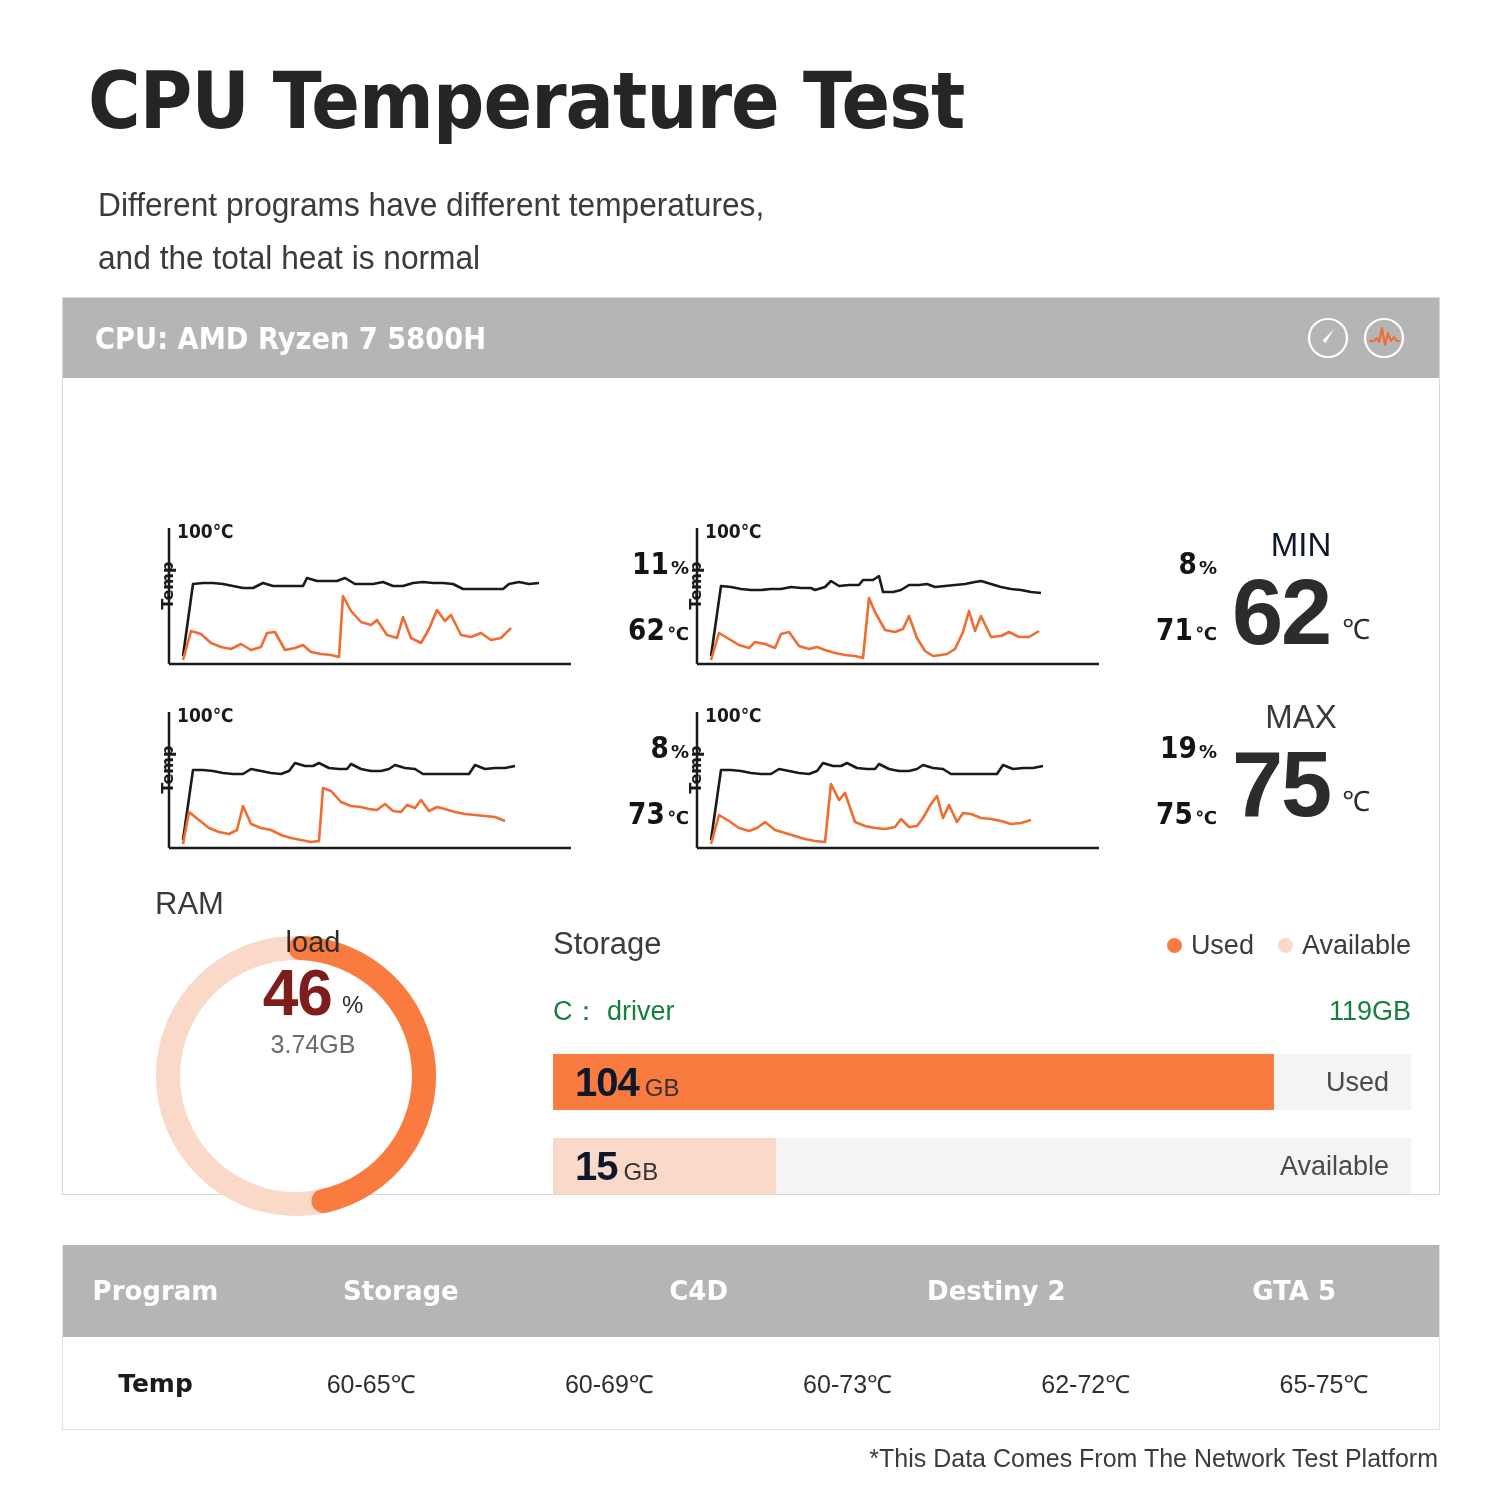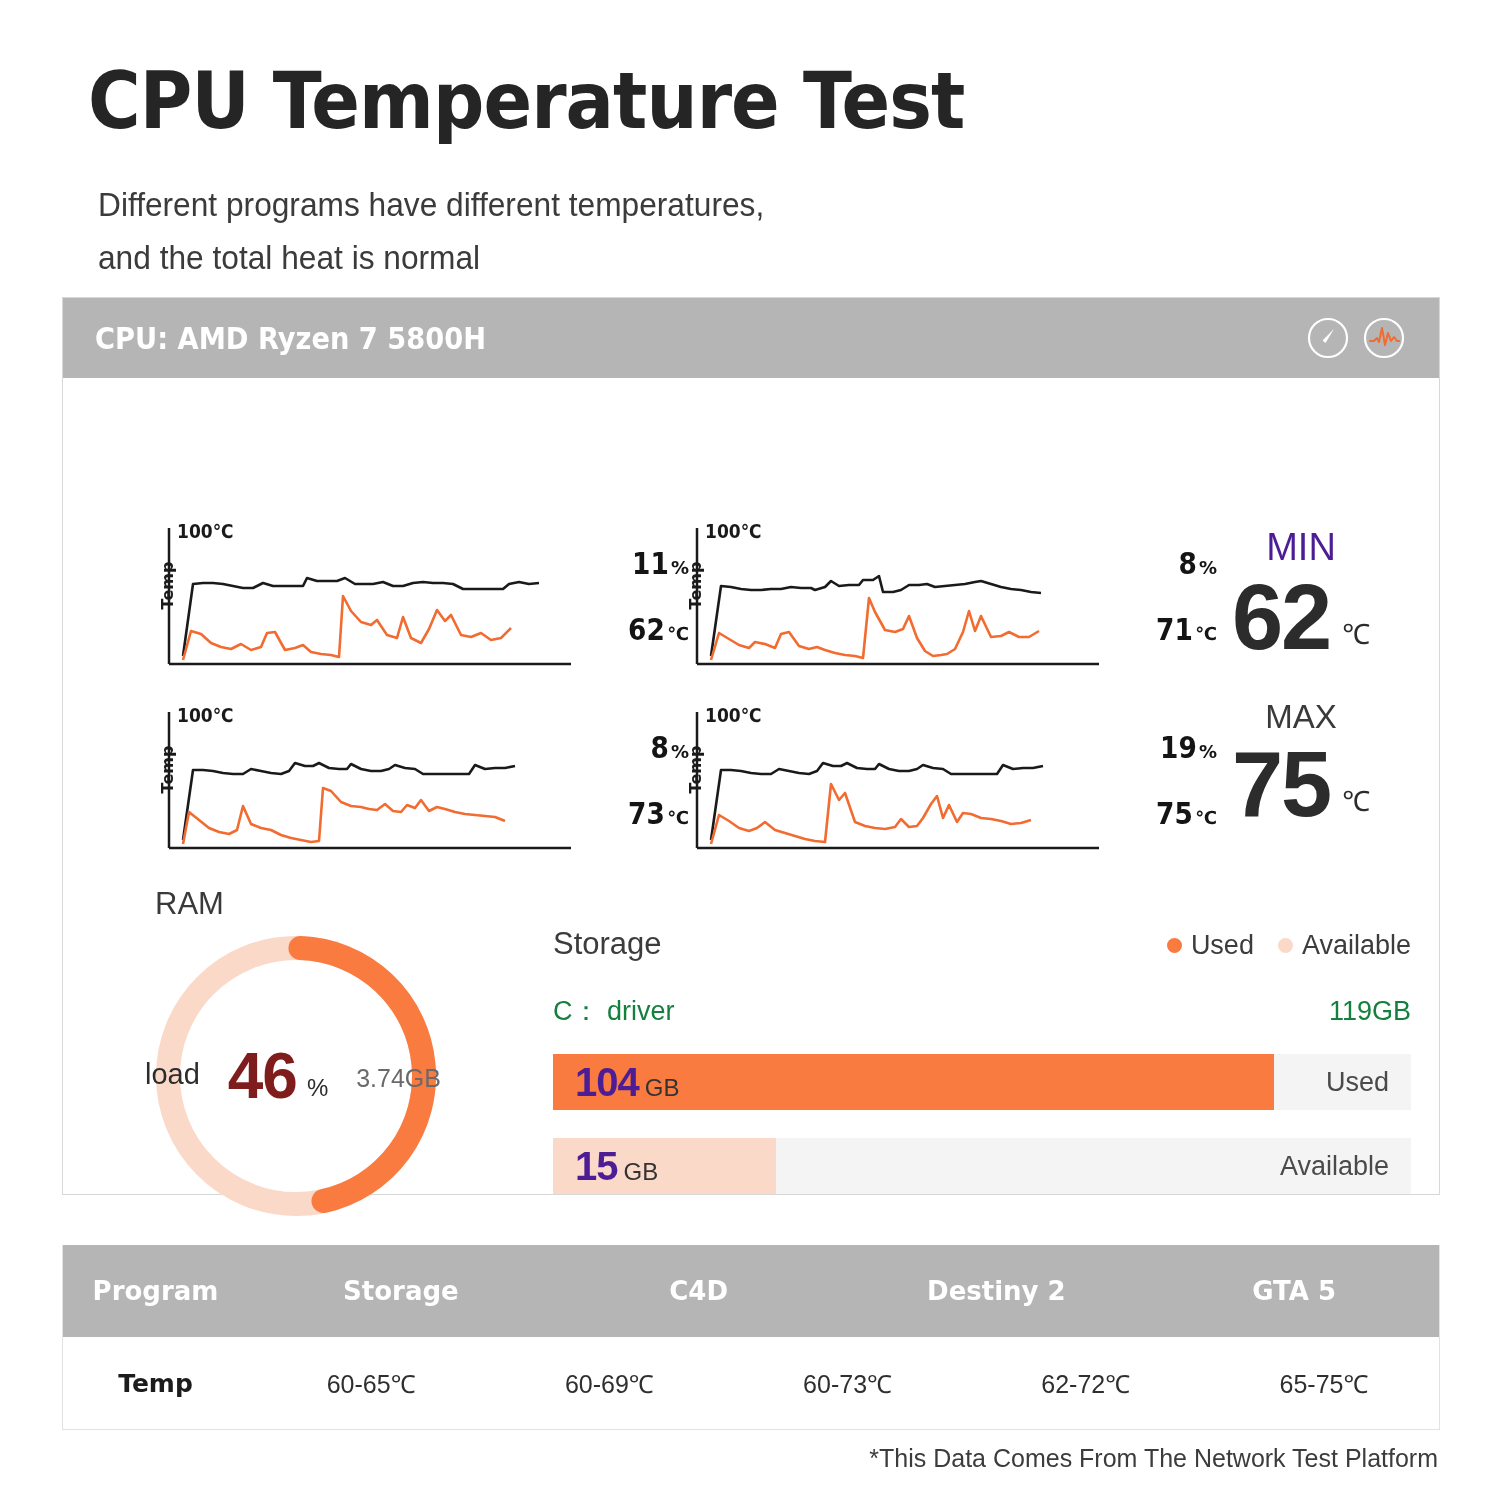--- a/index.html
+++ b/index.html
@@ -81,22 +81,22 @@
   .readout.pct { top: 22px; }
   .readout.temp { top: 88px; }
 
   
   .ram-label {
     position: absolute; left: 92px; top: 508px;
     font-size: 31px; color: #3a3a3a;
   }
   .ram-donut { position: absolute; left: 85px; top: 550px; }
   .ram-center {
-    position: absolute; left: 82px; top: 550px; width: 296px; height: 296px;
-    display: flex; flex-direction: row; align-items: center; justify-content: space-between;
+    position: absolute; left: 102px; top: 550px; width: 296px; height: 296px;
+    display: flex; flex-direction: column; align-items: center; justify-content: flex-start;
   }
   .ram-center .ld { font-size: 29px; color: #2c2c2c; line-height: 1; margin-bottom: 4px; }
   .ram-center .numrow { display: flex; align-items: flex-end; line-height: 1; }
   .ram-center .num {
     font-size: 64px; font-weight: bold; color: #7f1d1d; letter-spacing: -1px;
     font-family: "Liberation Sans", sans-serif;
   }
   .ram-center .pc { font-size: 24px; color: #2c2c2c; margin-left: 10px; margin-bottom: 8px; }
   .ram-center .gb { font-size: 25px; color: #6a6a6a; margin-top: 5px; }
 
@@ -125,21 +125,21 @@
     background: #f4f4f4; display: flex; align-items: center;
   }
   .bar.used { top: 676px; }
   .bar.avail { top: 760px; }
   .bar .fill { position: absolute; left: 0; top: 0; bottom: 0; }
   .bar .val {
     position: relative; z-index: 2; margin-left: 22px;
     display: flex; align-items: baseline; line-height: 1;
   }
   .bar .val .n {
-    font-size: 40px; font-weight: bold; color: #4c1d95; letter-spacing: -1px;
+    font-size: 40px; font-weight: bold; color: #0f172a; letter-spacing: -1px;
     font-family: "Liberation Sans", sans-serif;
   }
   .bar .val .u { font-size: 24px; color: #333; margin-left: 6px; }
   .bar .tag {
     position: absolute; right: 22px; z-index: 2;
     font-size: 27px; color: #4a4a4a;
   }
 
   
   .table {
@@ -261,21 +261,21 @@
         </svg>
         <div class="readout pct">
           <span class="big">19</span><span class="unit">%</span>
         </div>
         <div class="readout temp">
           <span class="big">75</span><span class="unit">℃</span>
         </div>
       </div>
 
       <div style="position:absolute; left:1120px; top:148px; width:236px; text-align:center;">
-        <div style="font-size:38px; color:#4c1d95;">MIN</div>
+        <div style="font-size:33px; color:#0f172a;">MIN</div>
         <div style="display:flex; align-items:flex-end; justify-content:center; line-height:1; margin-top:2px;">
           <span style="font-size:92px; font-weight:bold; color:#2c2c2c; letter-spacing:-2px;">62</span>
           <span style="font-size:28px; color:#2c2c2c; margin-left:12px; margin-bottom:14px;">℃</span>
         </div>
       </div>
       <div style="position:absolute; left:1120px; top:320px; width:236px; text-align:center;">
         <div style="font-size:33px; color:#3a3a3a;">MAX</div>
         <div style="display:flex; align-items:flex-end; justify-content:center; line-height:1; margin-top:2px;">
           <span style="font-size:92px; font-weight:bold; color:#2c2c2c; letter-spacing:-2px;">75</span>
           <span style="font-size:28px; color:#2c2c2c; margin-left:12px; margin-bottom:14px;">℃</span>

